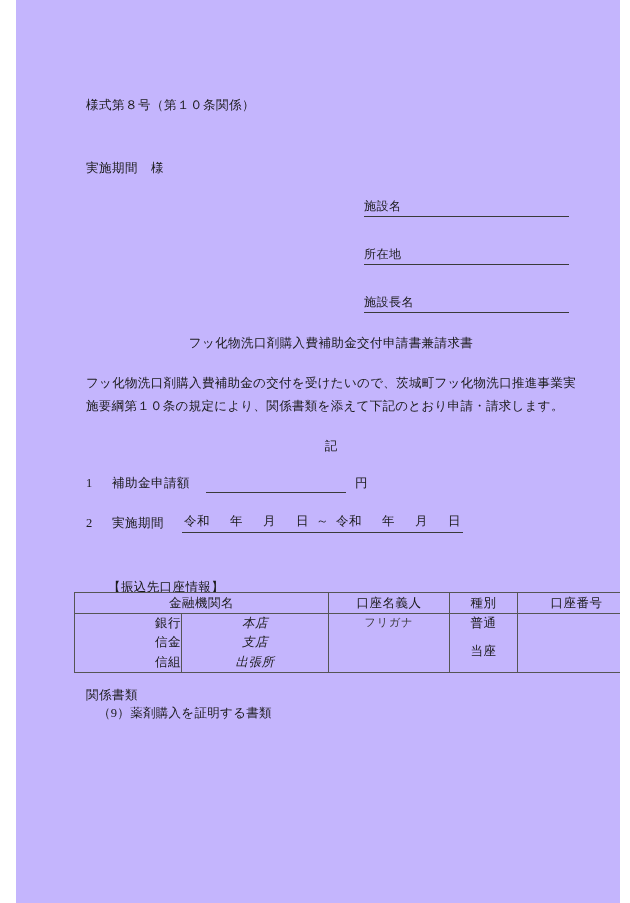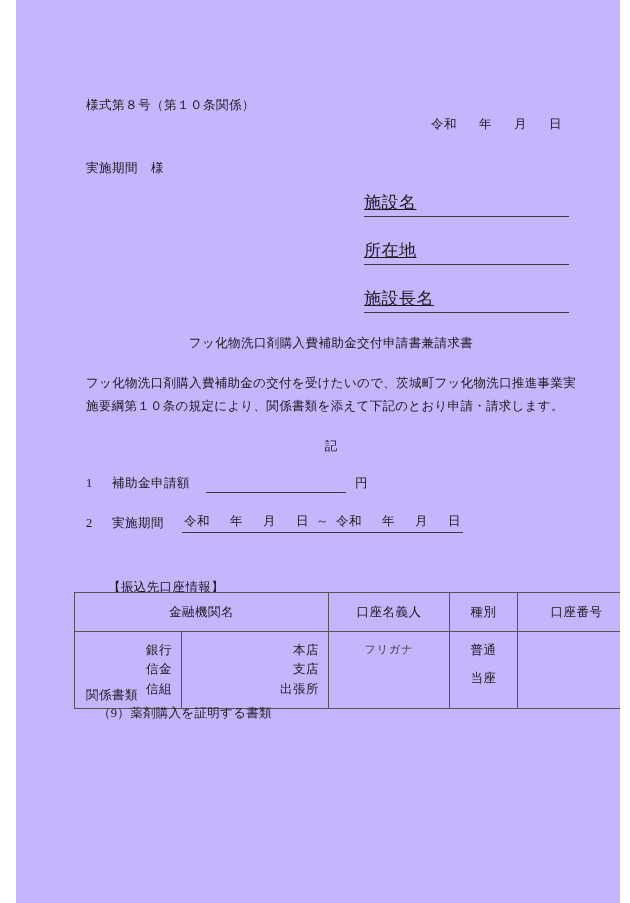--- a/index.html
+++ b/index.html
@@ -49,22 +49,21 @@
   .field-row {
     display: flex;
     align-items: flex-end;
     border-bottom: 1px solid #3a3a3a;
     padding-bottom: 1px;
     margin-bottom: 29px;
     height: 17px;
   }
   .field-label {
     letter-spacing: 0.5px;
-    font-size: 17px;
-    text-decoration: underline;
+    font-size: 12px;
   }
   .field-blank { flex: 1 1 auto; }
 
   
   .doc-title {
     left: 0; top: 334px;
     width: 630px;
     text-align: center;
     letter-spacing: 0.4px;
     white-space: normal;
@@ -128,40 +127,41 @@
     position: absolute;
     left: 58px; top: 592px;
     width: 513px;
     border-collapse: collapse;
     table-layout: fixed;
     font-size: 12.5px;
   }
   .bank-table td, .bank-table th {
     border: 1px solid #555;
     font-weight: normal;
-    padding: 9px;
+    padding: 0;
     vertical-align: top;
   }
   .bank-table th {
     text-align: center;
     height: 20px;
     line-height: 20px;
     letter-spacing: 0.5px;
   }
   .cell-type-list {
     text-align: right;
     padding: 2px 6px 3px 0;
     line-height: 1.55;
     letter-spacing: 0.5px;
   }
   .cell-branch-list {
-    text-align: right;
+    text-align: center;
     padding: 2px 8px 3px 0;
     line-height: 1.55;
     letter-spacing: 0.5px;
+    font-style: italic;
   }
   .cell-holder {
     padding: 3px 0 0 0;
     text-align: center;
   }
   .furigana {
     font-size: 11px;
     letter-spacing: 1px;
     color: #3a3a3a;
   }
@@ -184,23 +184,20 @@
     letter-spacing: 0.3px;
   }
 </style>
 </head>
 <body>
 
 <div class="page">
 
   <div class="abs form-no">様式第８号（第１０条関係）</div>
 
-  <div class="abs date-line">
-    <span>令和</span><span class="gap"></span><span>年</span><span class="gap"></span><span>月</span><span class="gap"></span><span>日</span>
-  </div>
 
   <div class="abs addressee">実施期間　様</div>
 
   <div class="fields">
     <div class="field-row">
       <span class="field-label">施設名</span>
       <span class="field-blank"></span>
     </div>
     <div class="field-row">
       <span class="field-label">所在地</span>

